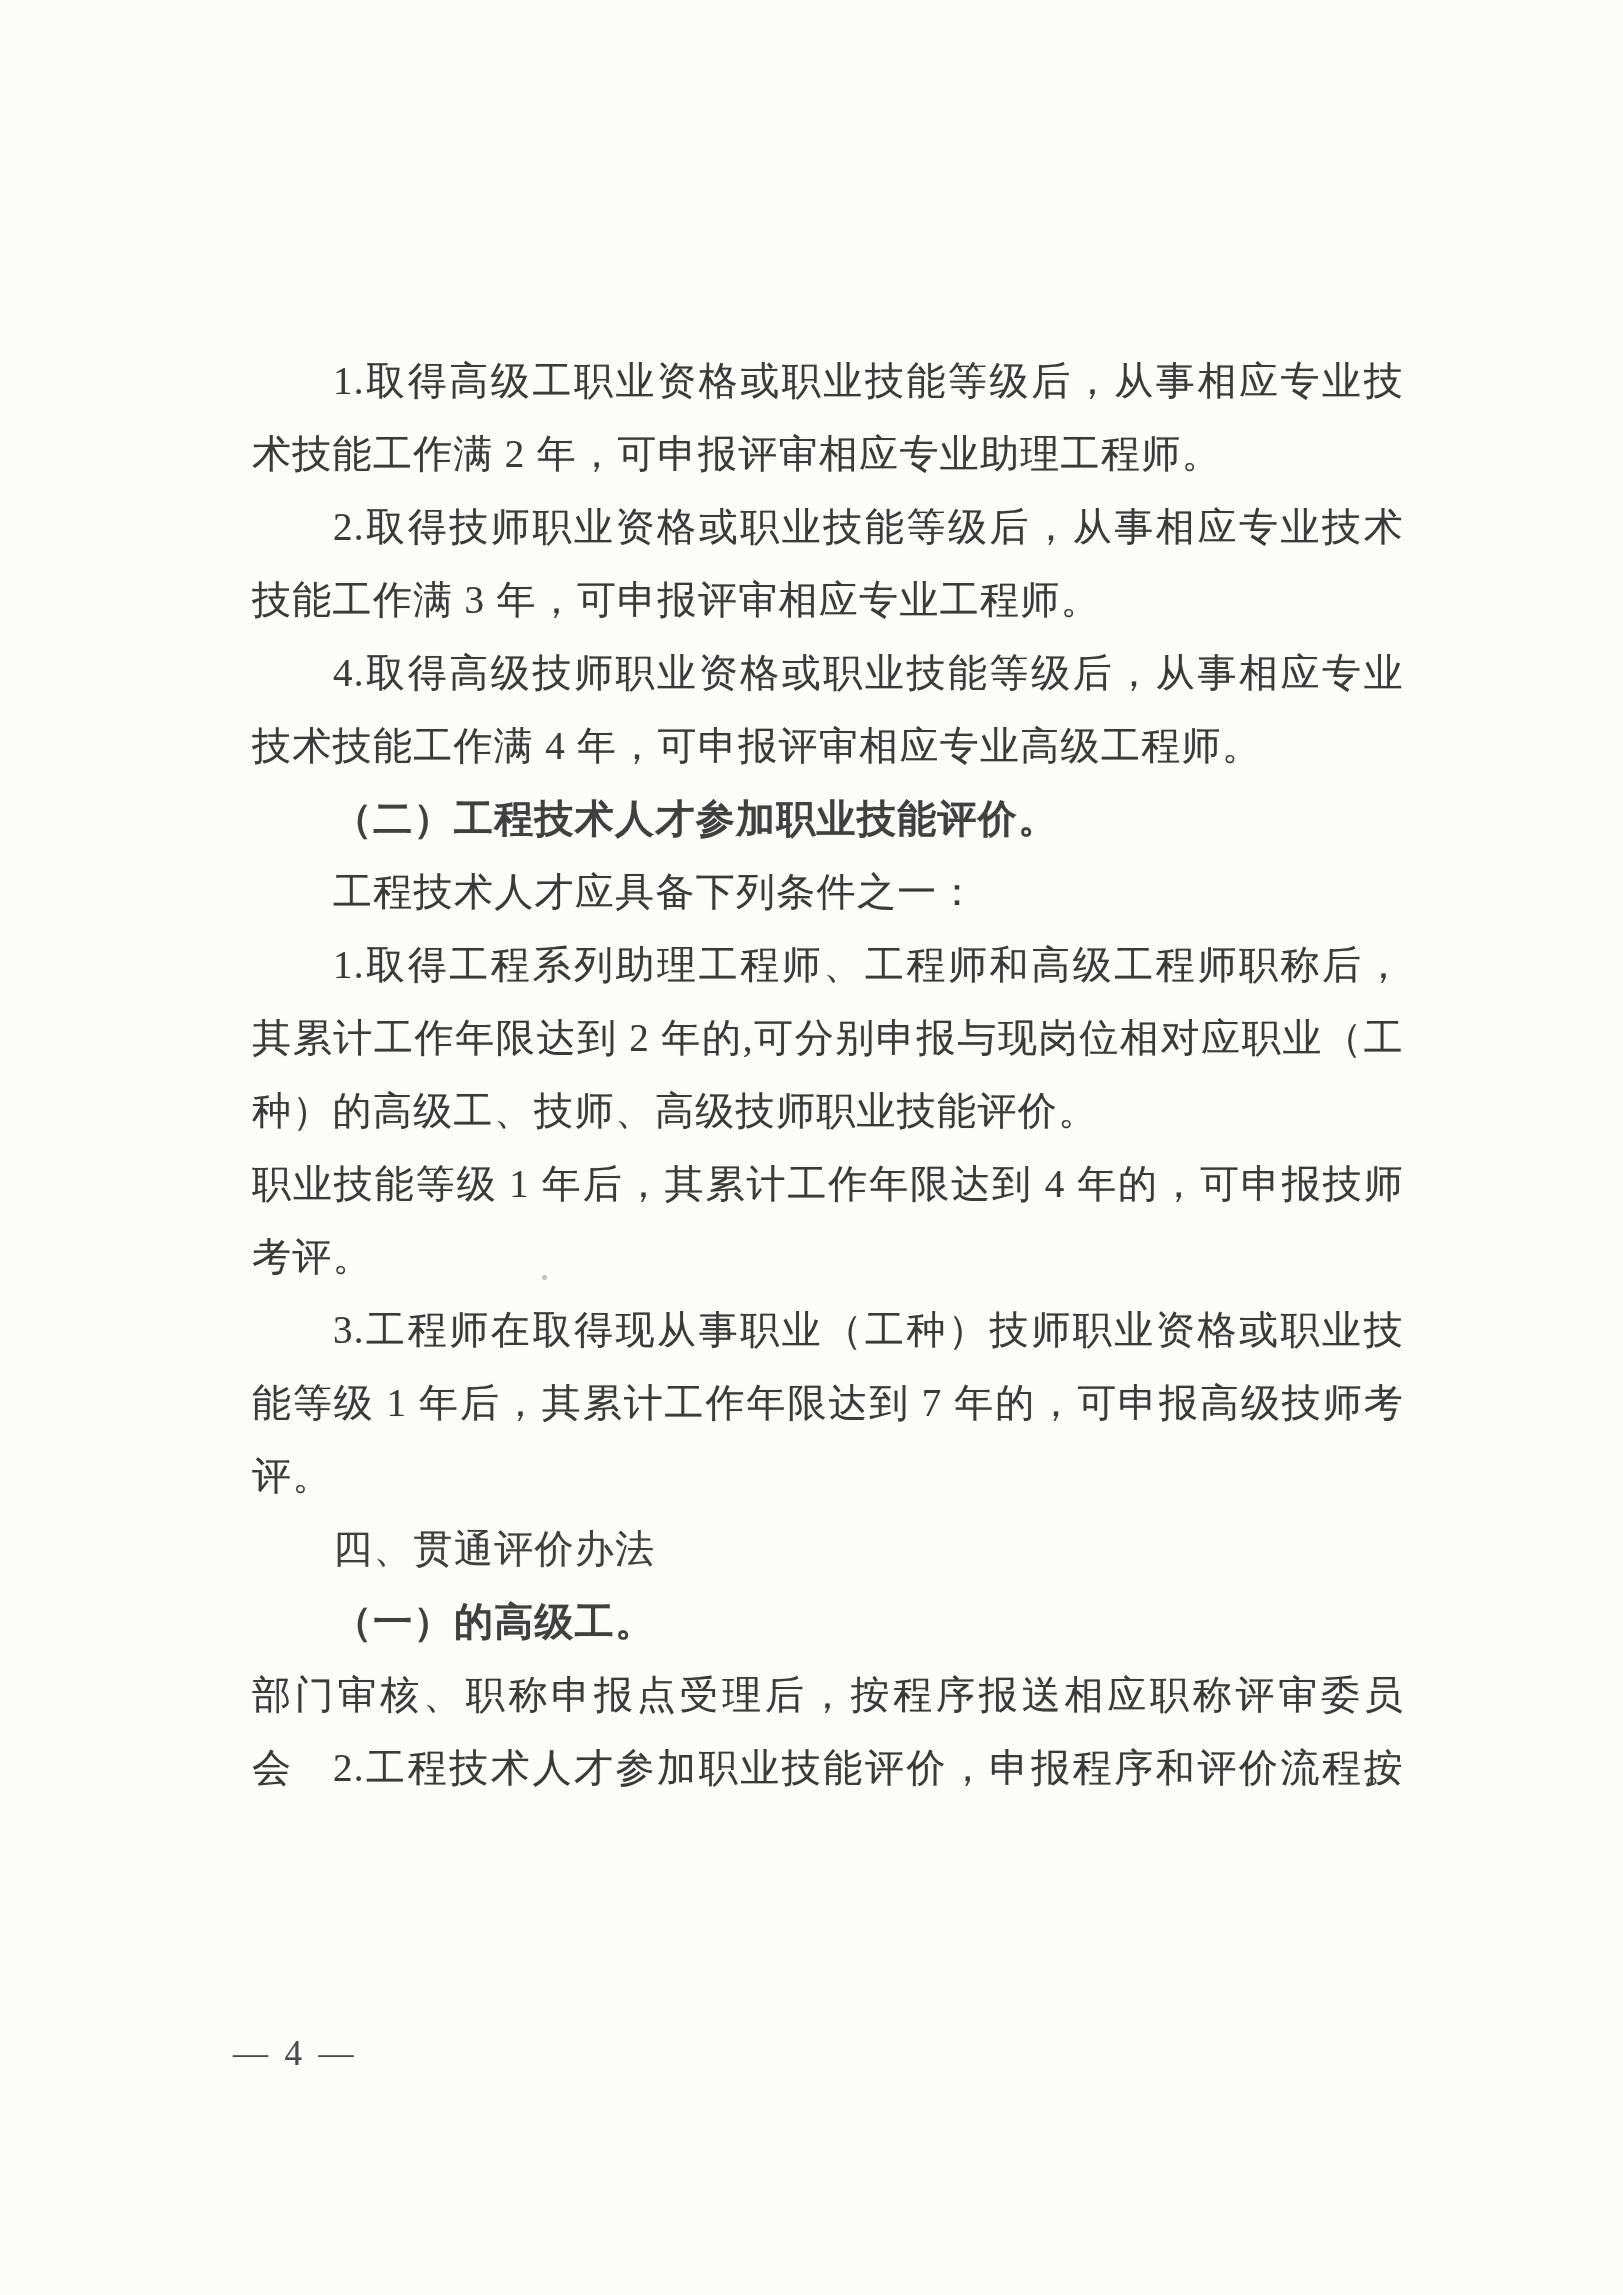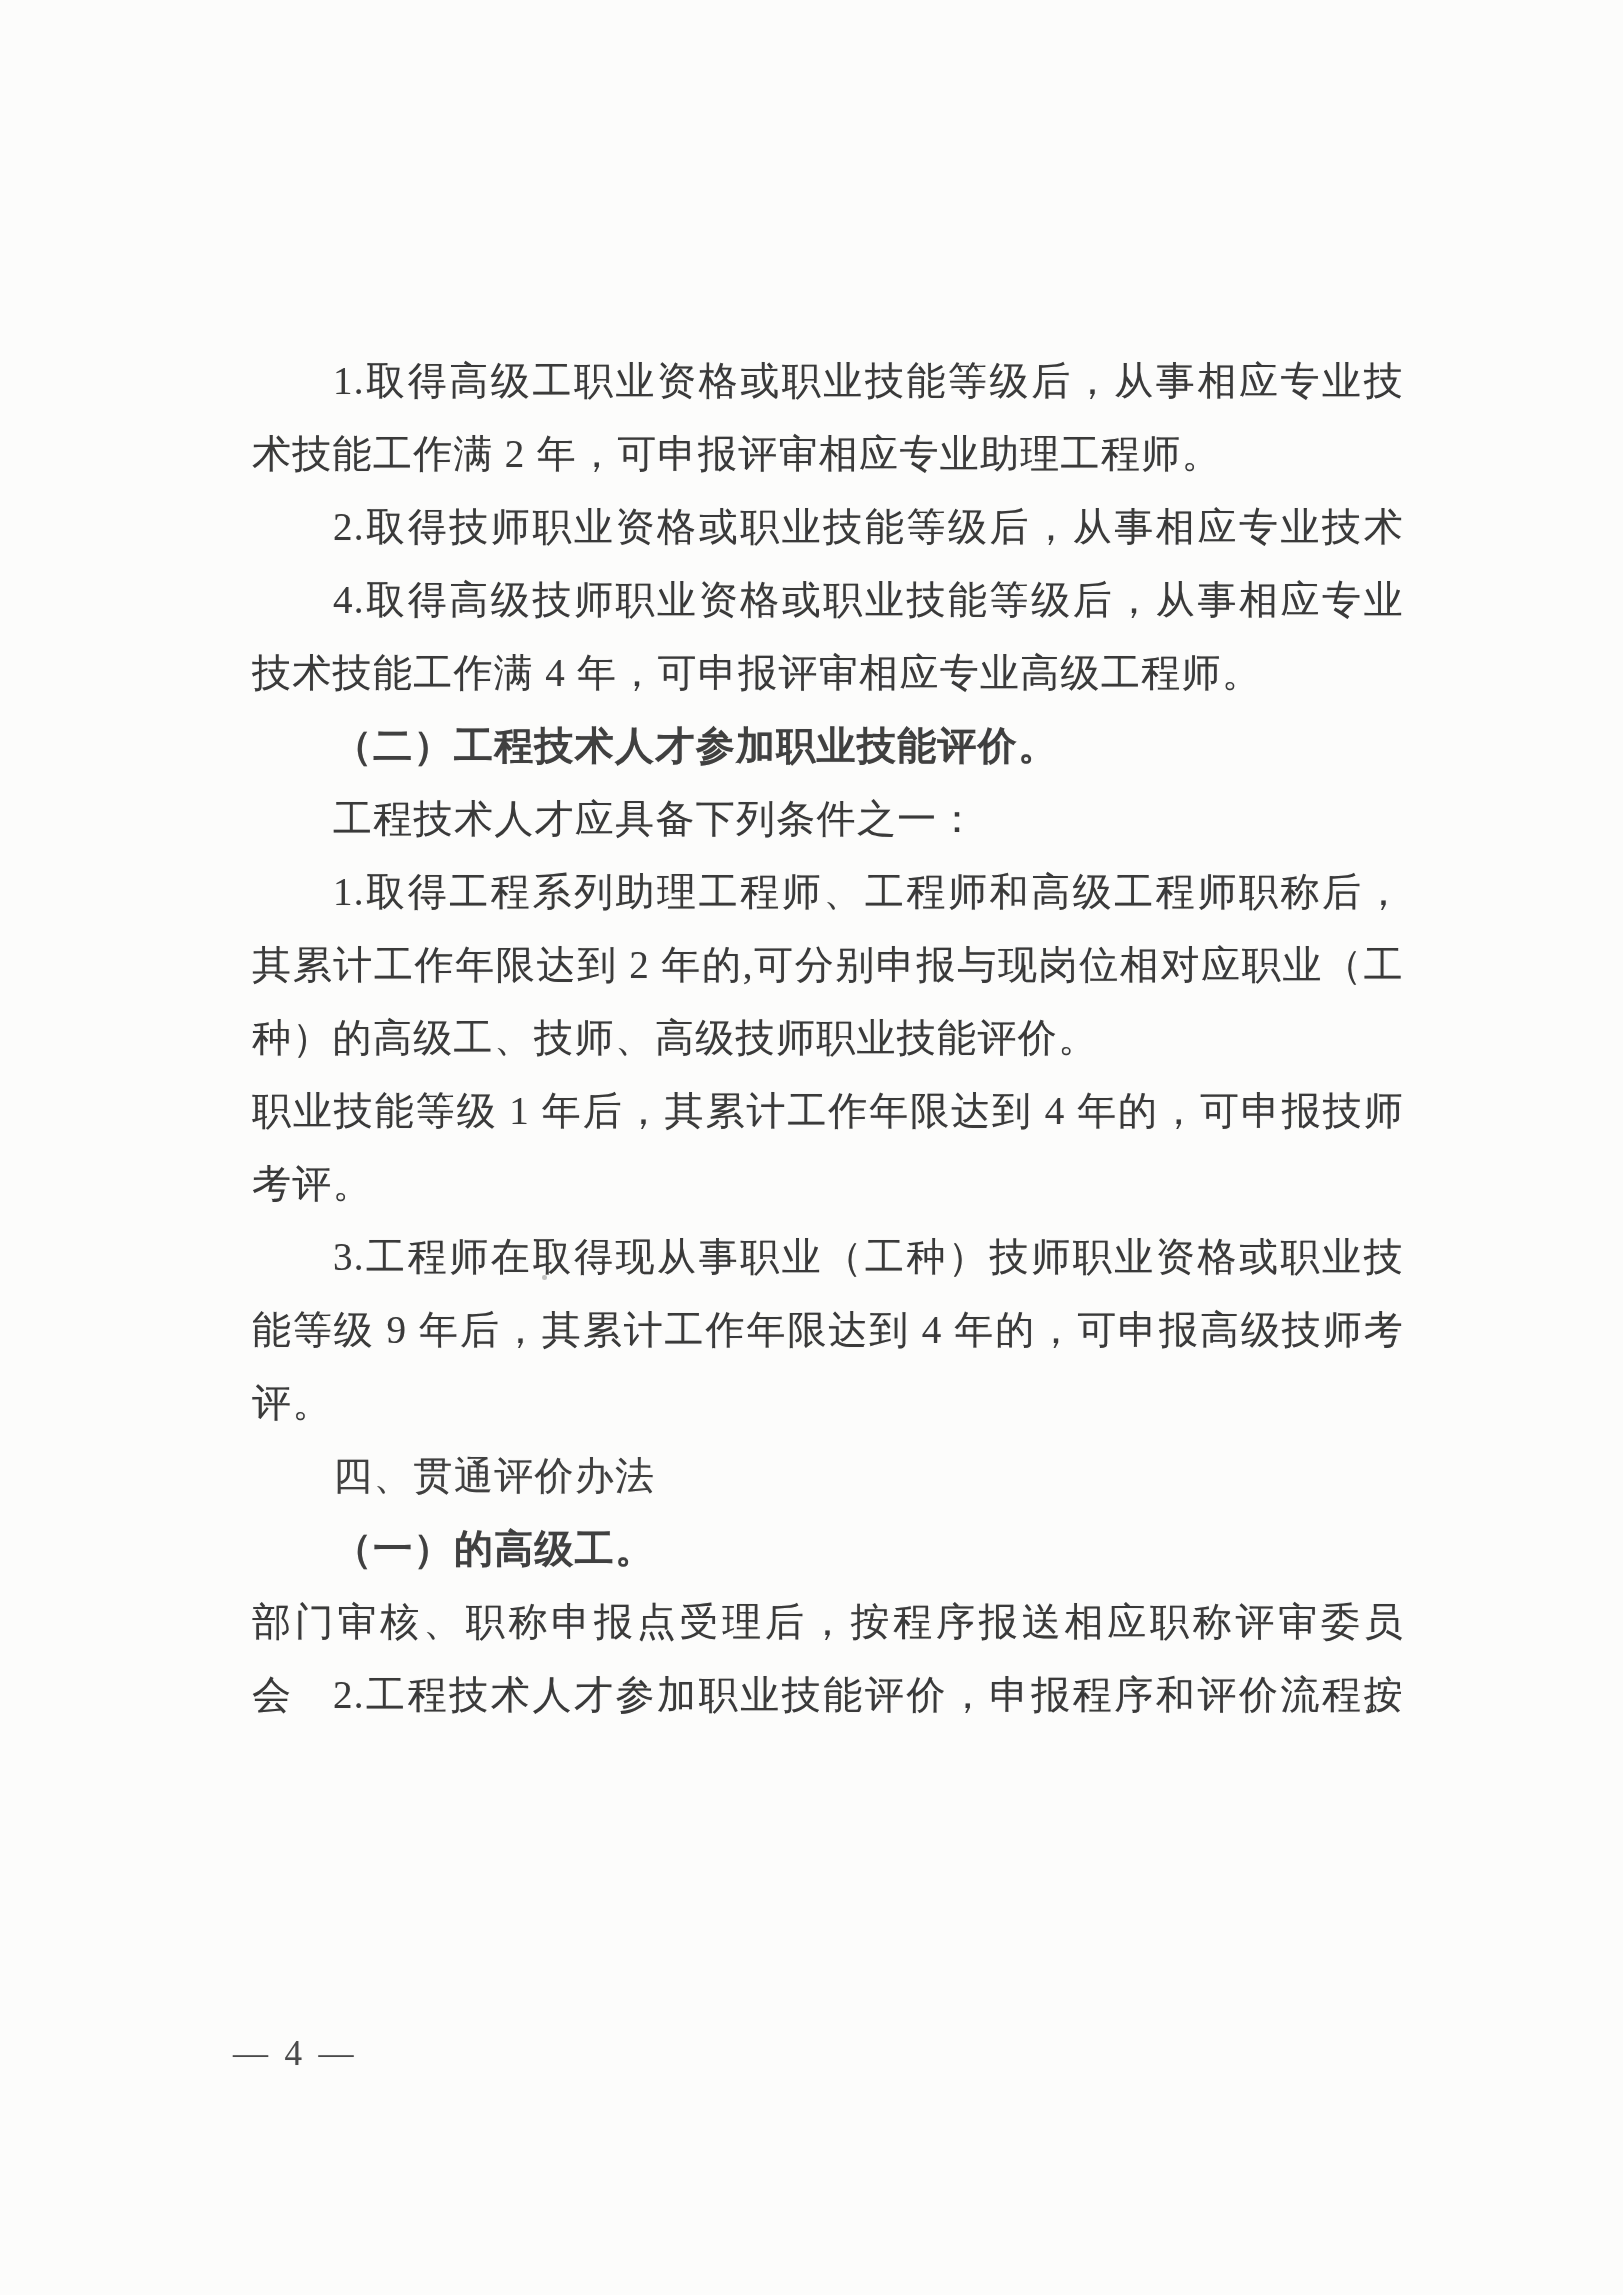--- a/index.html
+++ b/index.html
@@ -76,31 +76,32 @@
 </head>
 <body>
 
 <div class="page">
 
   <div class="text-block">
 
   <div class="line indent fill">1.取得高级工职业资格或职业技能等级后，从事相应专业技</div>
       <div class="line">术技能工作满 2 年，可申报评审相应专业助理工程师。</div>
       <div class="line indent fill">2.取得技师职业资格或职业技能等级后，从事相应专业技术</div>
+      <div class="line">技能工作满 3 年，可申报评审相应专业工程师。</div>
       <div class="line indent fill">4.取得高级技师职业资格或职业技能等级后，从事相应专业</div>
       <div class="line">技术技能工作满 4 年，可申报评审相应专业高级工程师。</div>
       <div class="line indent bold">（二）工程技术人才参加职业技能评价。</div>
       <div class="line indent">工程技术人才应具备下列条件之一：</div>
       <div class="line indent fill">1.取得工程系列助理工程师、工程师和高级工程师职称后，</div>
       <div class="line fill">其累计工作年限达到 2 年的,可分别申报与现岗位相对应职业（工</div>
       <div class="line">种）的高级工、技师、高级技师职业技能评价。</div>
       <div class="line fill">职业技能等级 1 年后，其累计工作年限达到 4 年的，可申报技师</div>
       <div class="line">考评。</div>
       <div class="line indent fill">3.工程师在取得现从事职业（工种）技师职业资格或职业技</div>
-      <div class="line fill">能等级 9 年后，其累计工作年限达到 4 年的，可申报高级技师考</div>
+      <div class="line fill">能等级 1 年后，其累计工作年限达到 7 年的，可申报高级技师考</div>
       <div class="line">评。</div>
       <div class="line indent bold hei">四、贯通评价办法</div>
       <div class="line indent bold">（一）的高级工。</div>
       <div class="line fill">部门审核、职称申报点受理后，按程序报送相应职称评审委员会。</div>
       <div class="line indent fill">2.工程技术人才参加职业技能评价，申报程序和评价流程按</div>
     </div>
 
   <div class="speckle"></div>
 
   <div class="page-number">— 4 —</div>

